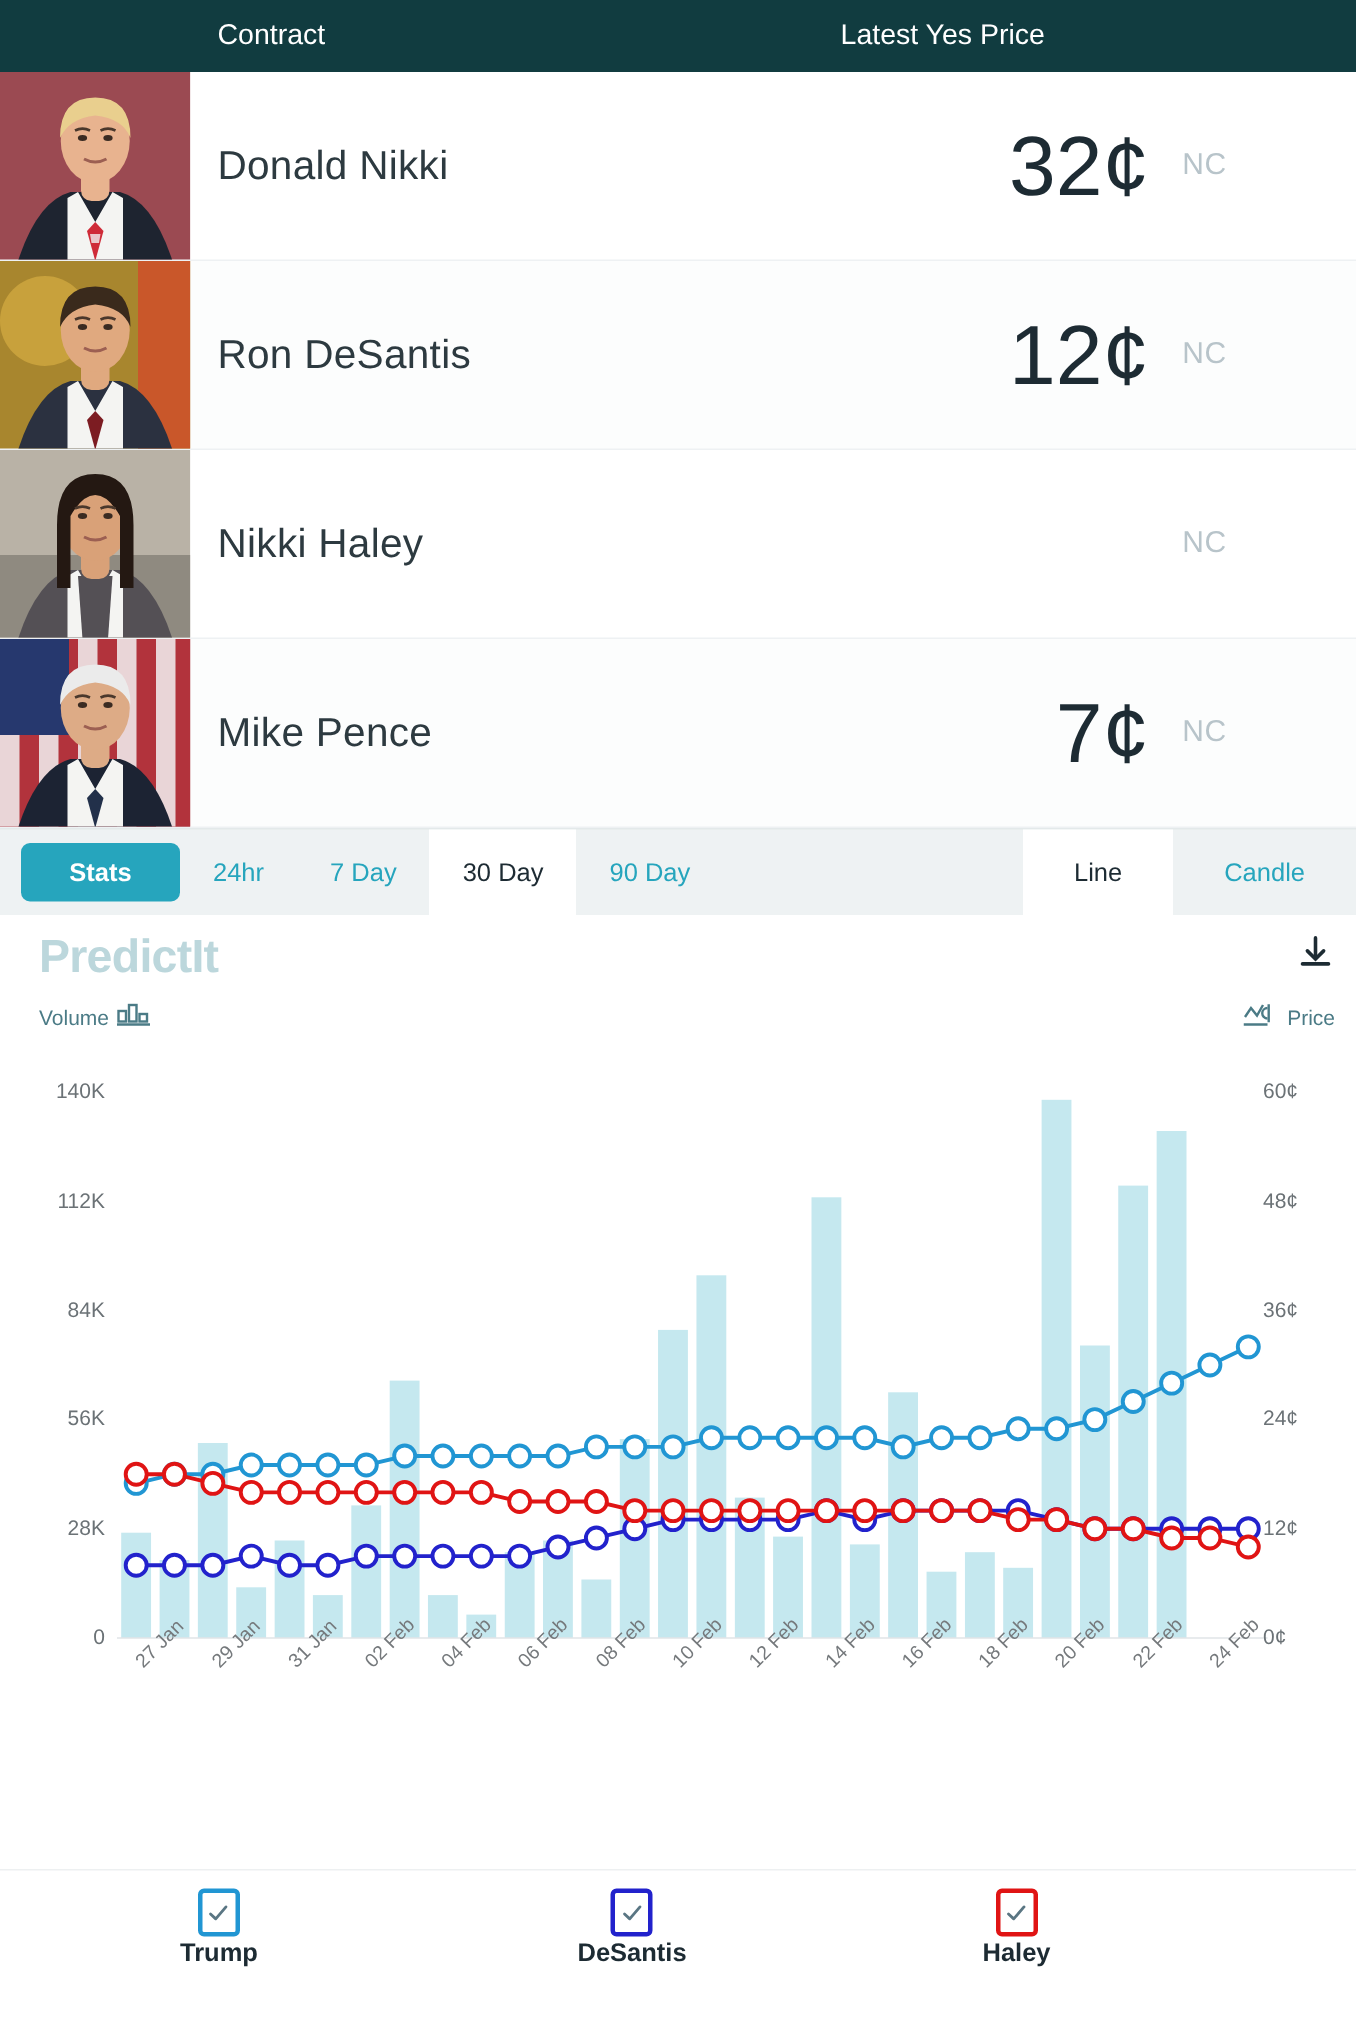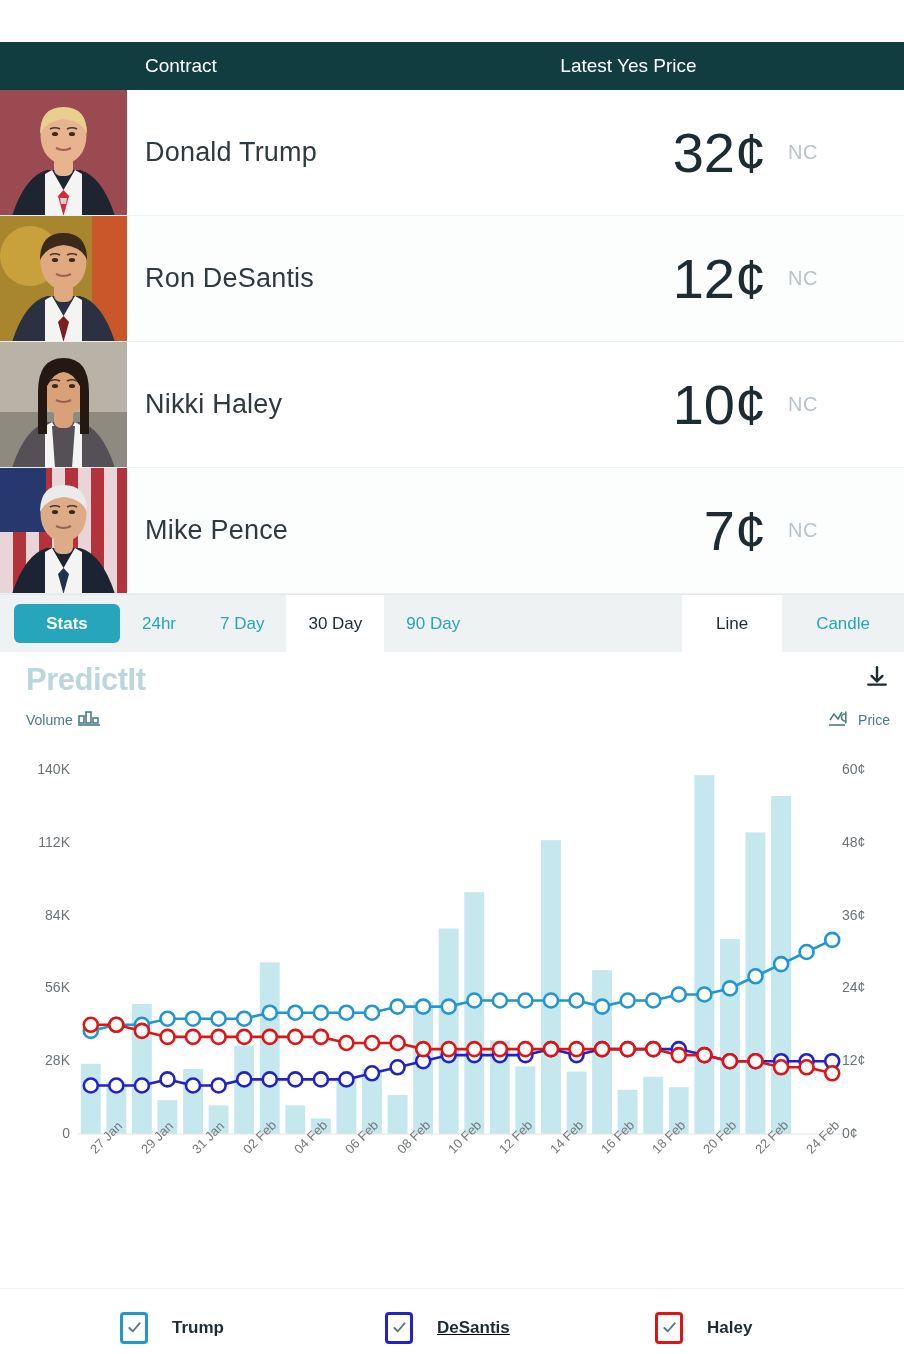--- a/index.html
+++ b/index.html
@@ -11,21 +11,20 @@
   }
 
   
   .table-header {
     height: 48px;
     background: #113C40;
     display: flex;
     align-items: center;
     color: #ffffff;
     font-size: 19px;
-    margin-top: 42px;
   }
   .th-contract { width: 460px; padding-left: 145px; }
   .th-price    { flex: 1; text-align: center; padding-right: 107px; }
 
   
   .rows { background: #ffffff; }
   .row {
     height: 126px;
     display: flex;
     align-items: stretch;
@@ -138,22 +137,23 @@
   }
 
   
   .legend {
     height: 78px;
     background: #ffffff;
     border-top: 1px solid #edf0f1;
     display: flex; align-items: center;
   }
   .legend-item {
-    display: flex; align-items: center; gap: 24px;
+    display: flex; align-items: center; gap: 1px;
     cursor: pointer;
+    flex-direction: column;
   }
   .lg-box {
     width: 28px; height: 32px;
     border: 3px solid #000;
     border-radius: 4px;
     display: flex; align-items: center; justify-content: center;
   }
   .lg-check { width: 15px; height: 15px; }
   .lg-text { font-size: 17px; font-weight: bold; color: #1d2b33; }
 </style>
@@ -177,21 +177,21 @@
           <rect x="54" y="62" width="19" height="24" rx="7" fill="#e8b38f"></rect>
           <ellipse cx="63.5" cy="46" rx="23" ry="28" fill="#e8b38f"></ellipse>
           <path d="M40 44 Q40 17 63.5 17 Q87 17 87 44 Q82 31 63.5 29 Q46 31 40 44 Z" fill="#e9cf8e"></path>
           <ellipse cx="55" cy="44" rx="3.1" ry="2" fill="#3a2b22"></ellipse>
           <ellipse cx="72" cy="44" rx="3.1" ry="2" fill="#3a2b22"></ellipse>
           <path d="M50 39 Q55 36.5 60 39" stroke="#4a382c" stroke-width="1.7" fill="none"></path>
           <path d="M67 39 Q72 36.5 77 39" stroke="#4a382c" stroke-width="1.7" fill="none"></path>
           <path d="M56 58 Q63.5 62 71 58" stroke="#9c5f52" stroke-width="2" fill="none"></path>
         </svg>
       </div>
-      <div class="row-name">Donald Trump</div>
+      <div class="row-name">Donald Nikki</div>
       <div class="row-price-wrap">
         <div class="row-price">32¢</div>
         <div class="row-change">NC</div>
       </div>
     </div>
     <div class="row">
       <div class="thumb">
         <svg viewBox="0 0 127 126">
           <rect width="127" height="126" fill="#a8862e"></rect>
           <circle cx="30" cy="40" r="30" fill="#c8a13c"></circle>
@@ -228,21 +228,20 @@
           <path d="M38 50 Q38 16 63.5 16 Q89 16 89 50 L89 92 L80 92 L80 44 Q72 30 63.5 30 Q55 30 47 44 L47 92 L38 92 Z" fill="#241812"></path>
           <ellipse cx="55" cy="44" rx="3.1" ry="2" fill="#3a2b22"></ellipse>
           <ellipse cx="72" cy="44" rx="3.1" ry="2" fill="#3a2b22"></ellipse>
           <path d="M50 39 Q55 36.5 60 39" stroke="#4a382c" stroke-width="1.7" fill="none"></path>
           <path d="M67 39 Q72 36.5 77 39" stroke="#4a382c" stroke-width="1.7" fill="none"></path>
           <path d="M56 58 Q63.5 62 71 58" stroke="#9c5f52" stroke-width="2" fill="none"></path>
         </svg>
       </div>
       <div class="row-name">Nikki Haley</div>
       <div class="row-price-wrap">
-        <div class="row-price">10¢</div>
         <div class="row-change">NC</div>
       </div>
     </div>
     <div class="row">
       <div class="thumb">
         <svg viewBox="0 0 127 126">
           <rect width="127" height="126" fill="#9e3a40"></rect>
           <rect x="0" y="0" width="127" height="126" fill="#b2333c"></rect>
           <rect x="0" y="0" width="13" height="126" fill="#f2f2f2" opacity=".85"></rect>
           <rect x="26" y="0" width="13" height="126" fill="#f2f2f2" opacity=".85"></rect>
@@ -458,21 +457,21 @@
 
 <div class="legend" id="legend" style="position: relative;">
     <div class="legend-item" style="position: absolute; left: 120px;">
       <div class="lg-box" style="border-color: rgb(33, 150, 211);">
         <svg class="lg-check" viewBox="0 0 16 16" fill="none" stroke="#5a7683" stroke-width="2" stroke-linecap="round" stroke-linejoin="round">
           <path d="M2.5 8.5 L6.2 12 L13.5 3.5"></path>
         </svg>
       </div>
       <div class="lg-text">Trump</div>
     </div>
-    <div class="legend-item" style="position: absolute; left: 385px; text-decoration: underline;">
+    <div class="legend-item" style="position: absolute; left: 385px;">
       <div class="lg-box" style="border-color: rgb(34, 34, 204);">
         <svg class="lg-check" viewBox="0 0 16 16" fill="none" stroke="#5a7683" stroke-width="2" stroke-linecap="round" stroke-linejoin="round">
           <path d="M2.5 8.5 L6.2 12 L13.5 3.5"></path>
         </svg>
       </div>
       <div class="lg-text">DeSantis</div>
     </div>
     <div class="legend-item" style="position: absolute; left: 655px;">
       <div class="lg-box" style="border-color: rgb(224, 20, 20);">
         <svg class="lg-check" viewBox="0 0 16 16" fill="none" stroke="#5a7683" stroke-width="2" stroke-linecap="round" stroke-linejoin="round">

